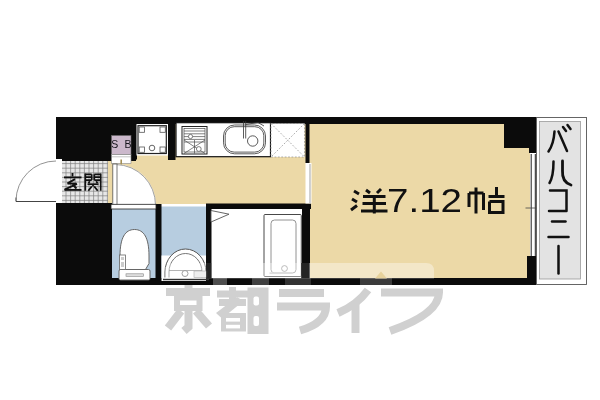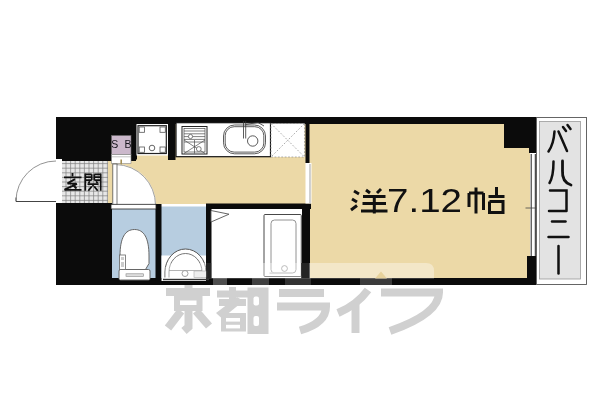--- a/index.html
+++ b/index.html
@@ -1,17 +1,17 @@
 <!DOCTYPE html>
 <html><head>
 <meta charset="utf-8">
 <style>
   html,body{margin:0;padding:0;background:#fff;}
   .page{width:600px;height:400px;position:relative;overflow:hidden;
-        font-family:"Liberation Sans",sans-serif;border-radius:23px;}
+        font-family:"Liberation Sans",sans-serif;}
 </style>
 </head>
 <body>
 <div class="page">
 <svg width="600" height="400" viewBox="0 0 600 400">
 
 <rect x="0" y="0" width="600" height="400" fill="#ffffff"></rect>
 
 <rect x="108" y="124" width="201" height="80" fill="#ecd9a7"></rect>
 

